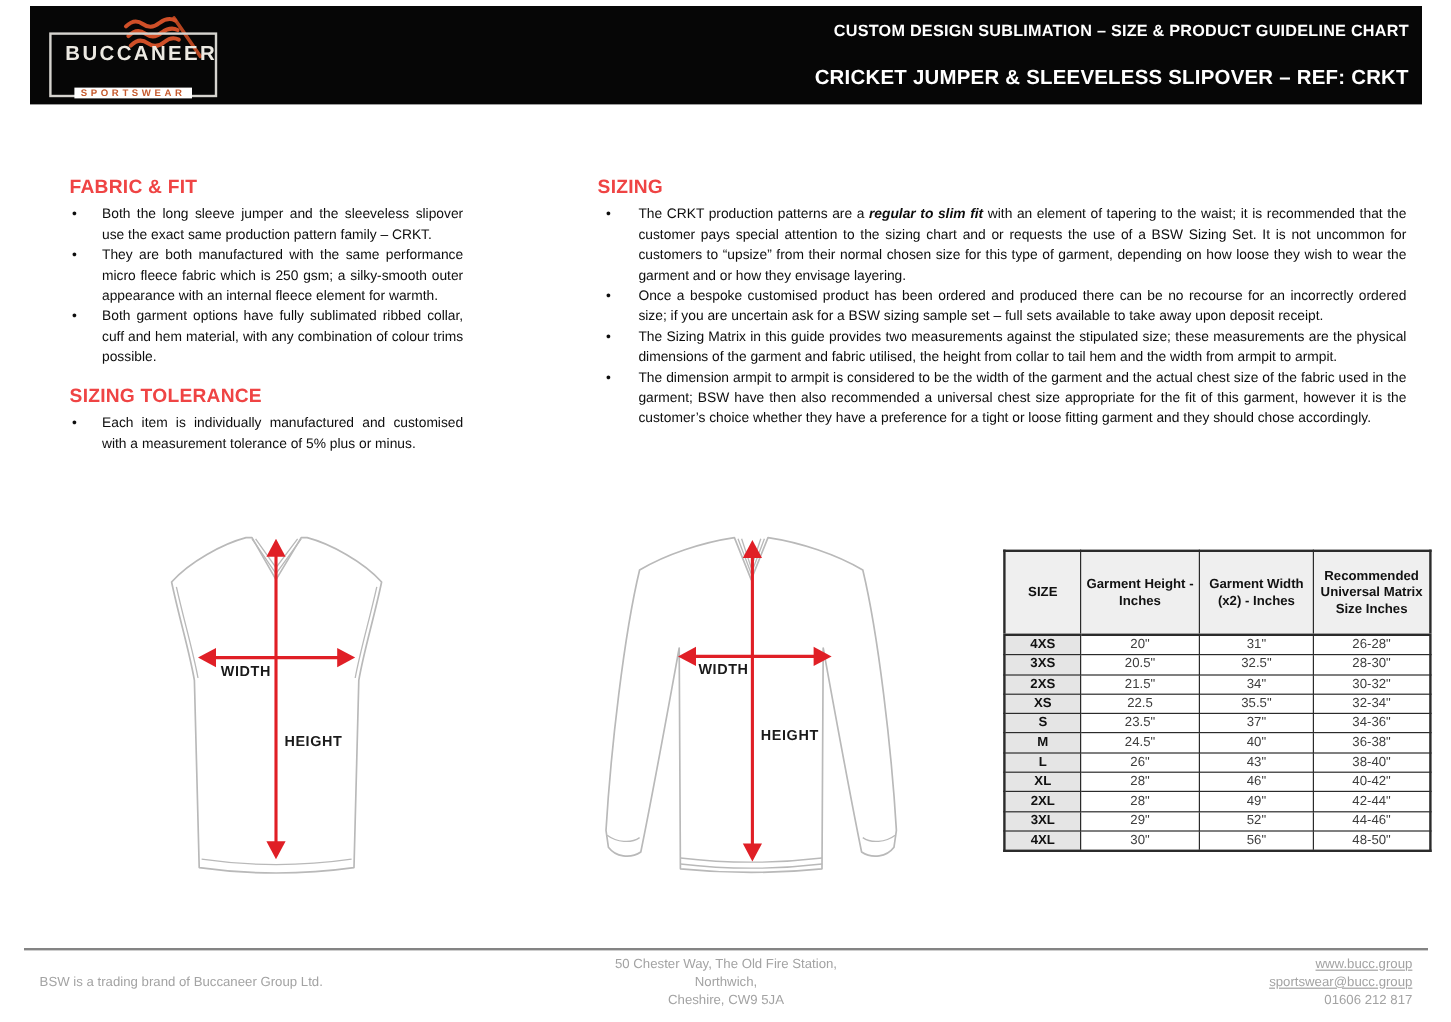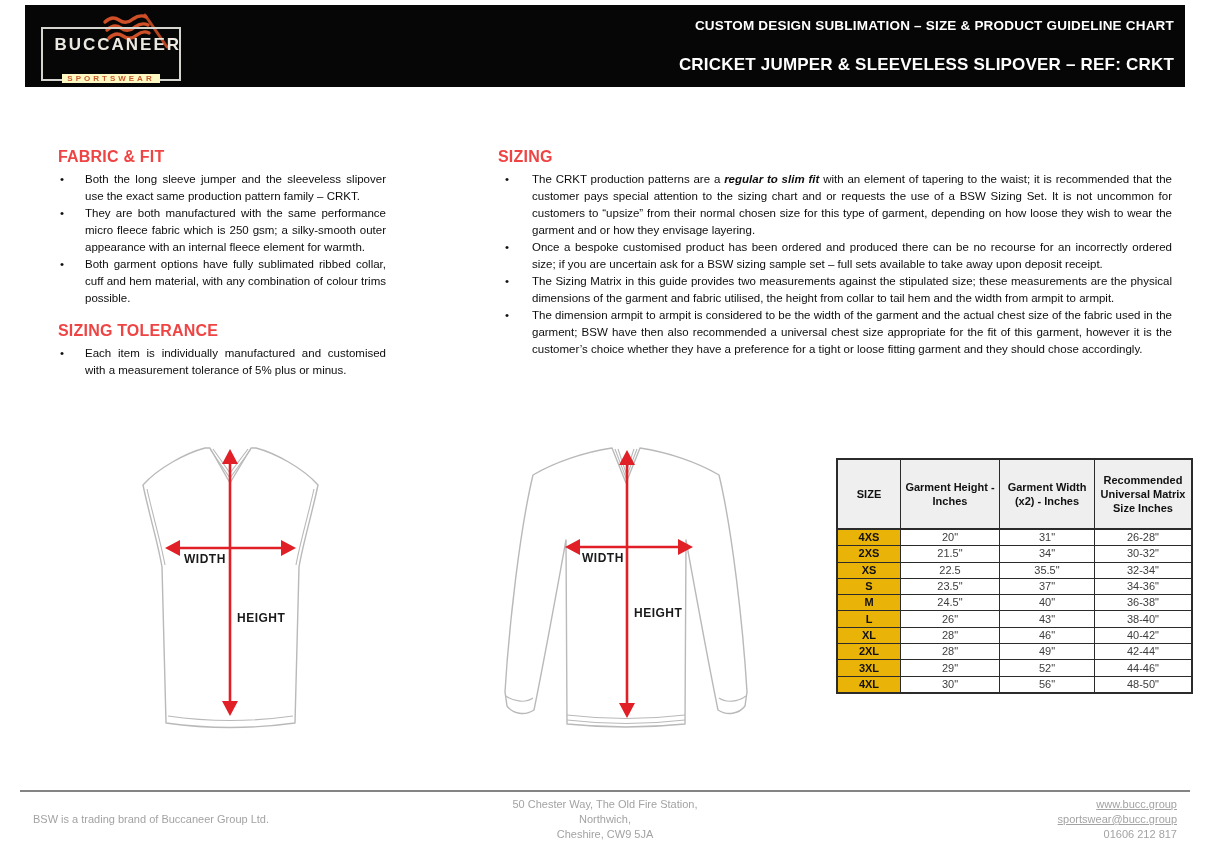--- a/index.html
+++ b/index.html
@@ -6,21 +6,21 @@
   #page{position:relative;width:1209px;height:852px;background:#ffffff;
         font-family:"Liberation Sans",sans-serif;overflow:hidden;color:#111;}
 
   
   .header-bar{position:absolute;left:25px;top:5px;width:1160px;height:82px;background:#060606;}
   .logo{position:absolute;left:16px;top:10px;width:142px;height:66px;}
   .logo-frame{position:absolute;left:0;top:12px;width:136px;height:50px;border:2px solid #d6d4cf;}
   .brand-name{position:absolute;left:0;top:20px;width:140px;text-align:right;
               color:#ece9e2;font-weight:bold;font-size:17px;letter-spacing:2px;}
   .brand-sub{position:absolute;left:0;top:52px;width:140px;text-align:center;}
-  .brand-sub span{display:inline-block;background:#fef9c3;padding:0 5px;color:#c65a2e;
+  .brand-sub span{display:inline-block;background:#ffffff;padding:0 5px;color:#c65a2e;
                   font-weight:bold;font-size:8px;letter-spacing:3px;}
   .flag{position:absolute;left:58px;top:-4px;}
   .title1{position:absolute;right:11px;top:13px;color:#ffffff;font-weight:bold;
           font-size:13.5px;letter-spacing:0.2px;white-space:nowrap;}
   .title2{position:absolute;right:11px;top:50px;color:#ffffff;font-weight:bold;
           font-size:17px;letter-spacing:0.2px;white-space:nowrap;}
 
   
   .col-left{position:absolute;left:38px;top:148px;width:348px;}
   .col-right{position:absolute;left:478px;top:148px;width:694px;}
@@ -44,21 +44,21 @@
   .dim-label{font-family:"Liberation Sans",sans-serif;font-size:12px;font-weight:bold;
              fill:#1a1a1a;letter-spacing:0.5px;}
 
   
   .size-table{position:absolute;left:836px;top:458px;border-collapse:collapse;
               border:2px solid #2b2b2b;table-layout:fixed;}
   .size-table th,.size-table td{border:1px solid #2b2b2b;text-align:center;vertical-align:middle;}
   .size-table thead th{height:68px;background:#efefef;font-size:11px;font-weight:bold;
                        color:#111;padding:0 4px;line-height:14px;}
   .size-table tbody td{height:15.3px;font-size:11px;color:#3d3d3d;padding:0 2px;line-height:13px;}
-  .size-table tbody td.size-cell{background:#eab308;font-weight:bold;color:#111;}
+  .size-table tbody td.size-cell{background:#e5e5e5;font-weight:bold;color:#111;}
   .size-table thead th{border-bottom:2px solid #2b2b2b;}
   .c1{width:54px;} .c2{width:90px;} .c3{width:86px;} .c4{width:88px;}
 
   
   .footer{position:absolute;left:20px;top:790px;width:1170px;height:56px;
           border-top:2px solid #848484;}
   .footer-left{position:absolute;left:13px;top:5px;color:#a3a3a3;font-size:11px;margin-top:16px;}
   .footer-center{position:absolute;left:0;right:0;top:5px;text-align:center;
                  color:#a3a3a3;font-size:11px;line-height:15px;}
   .footer-right{position:absolute;right:13px;top:5px;text-align:right;
@@ -207,20 +207,26 @@
       </tr>
     </thead>
     <tbody>
       <tr>
         <td class="size-cell">4XS</td>
         <td>20"</td>
         <td>31"</td>
         <td>26-28"</td>
       </tr>
       <tr>
+        <td class="size-cell">3XS</td>
+        <td>20.5"</td>
+        <td>32.5"</td>
+        <td>28-30"</td>
+      </tr>
+      <tr>
         <td class="size-cell">2XS</td>
         <td>21.5"</td>
         <td>34"</td>
         <td>30-32"</td>
       </tr>
       <tr>
         <td class="size-cell">XS</td>
         <td>22.5</td>
         <td>35.5"</td>
         <td>32-34"</td>

